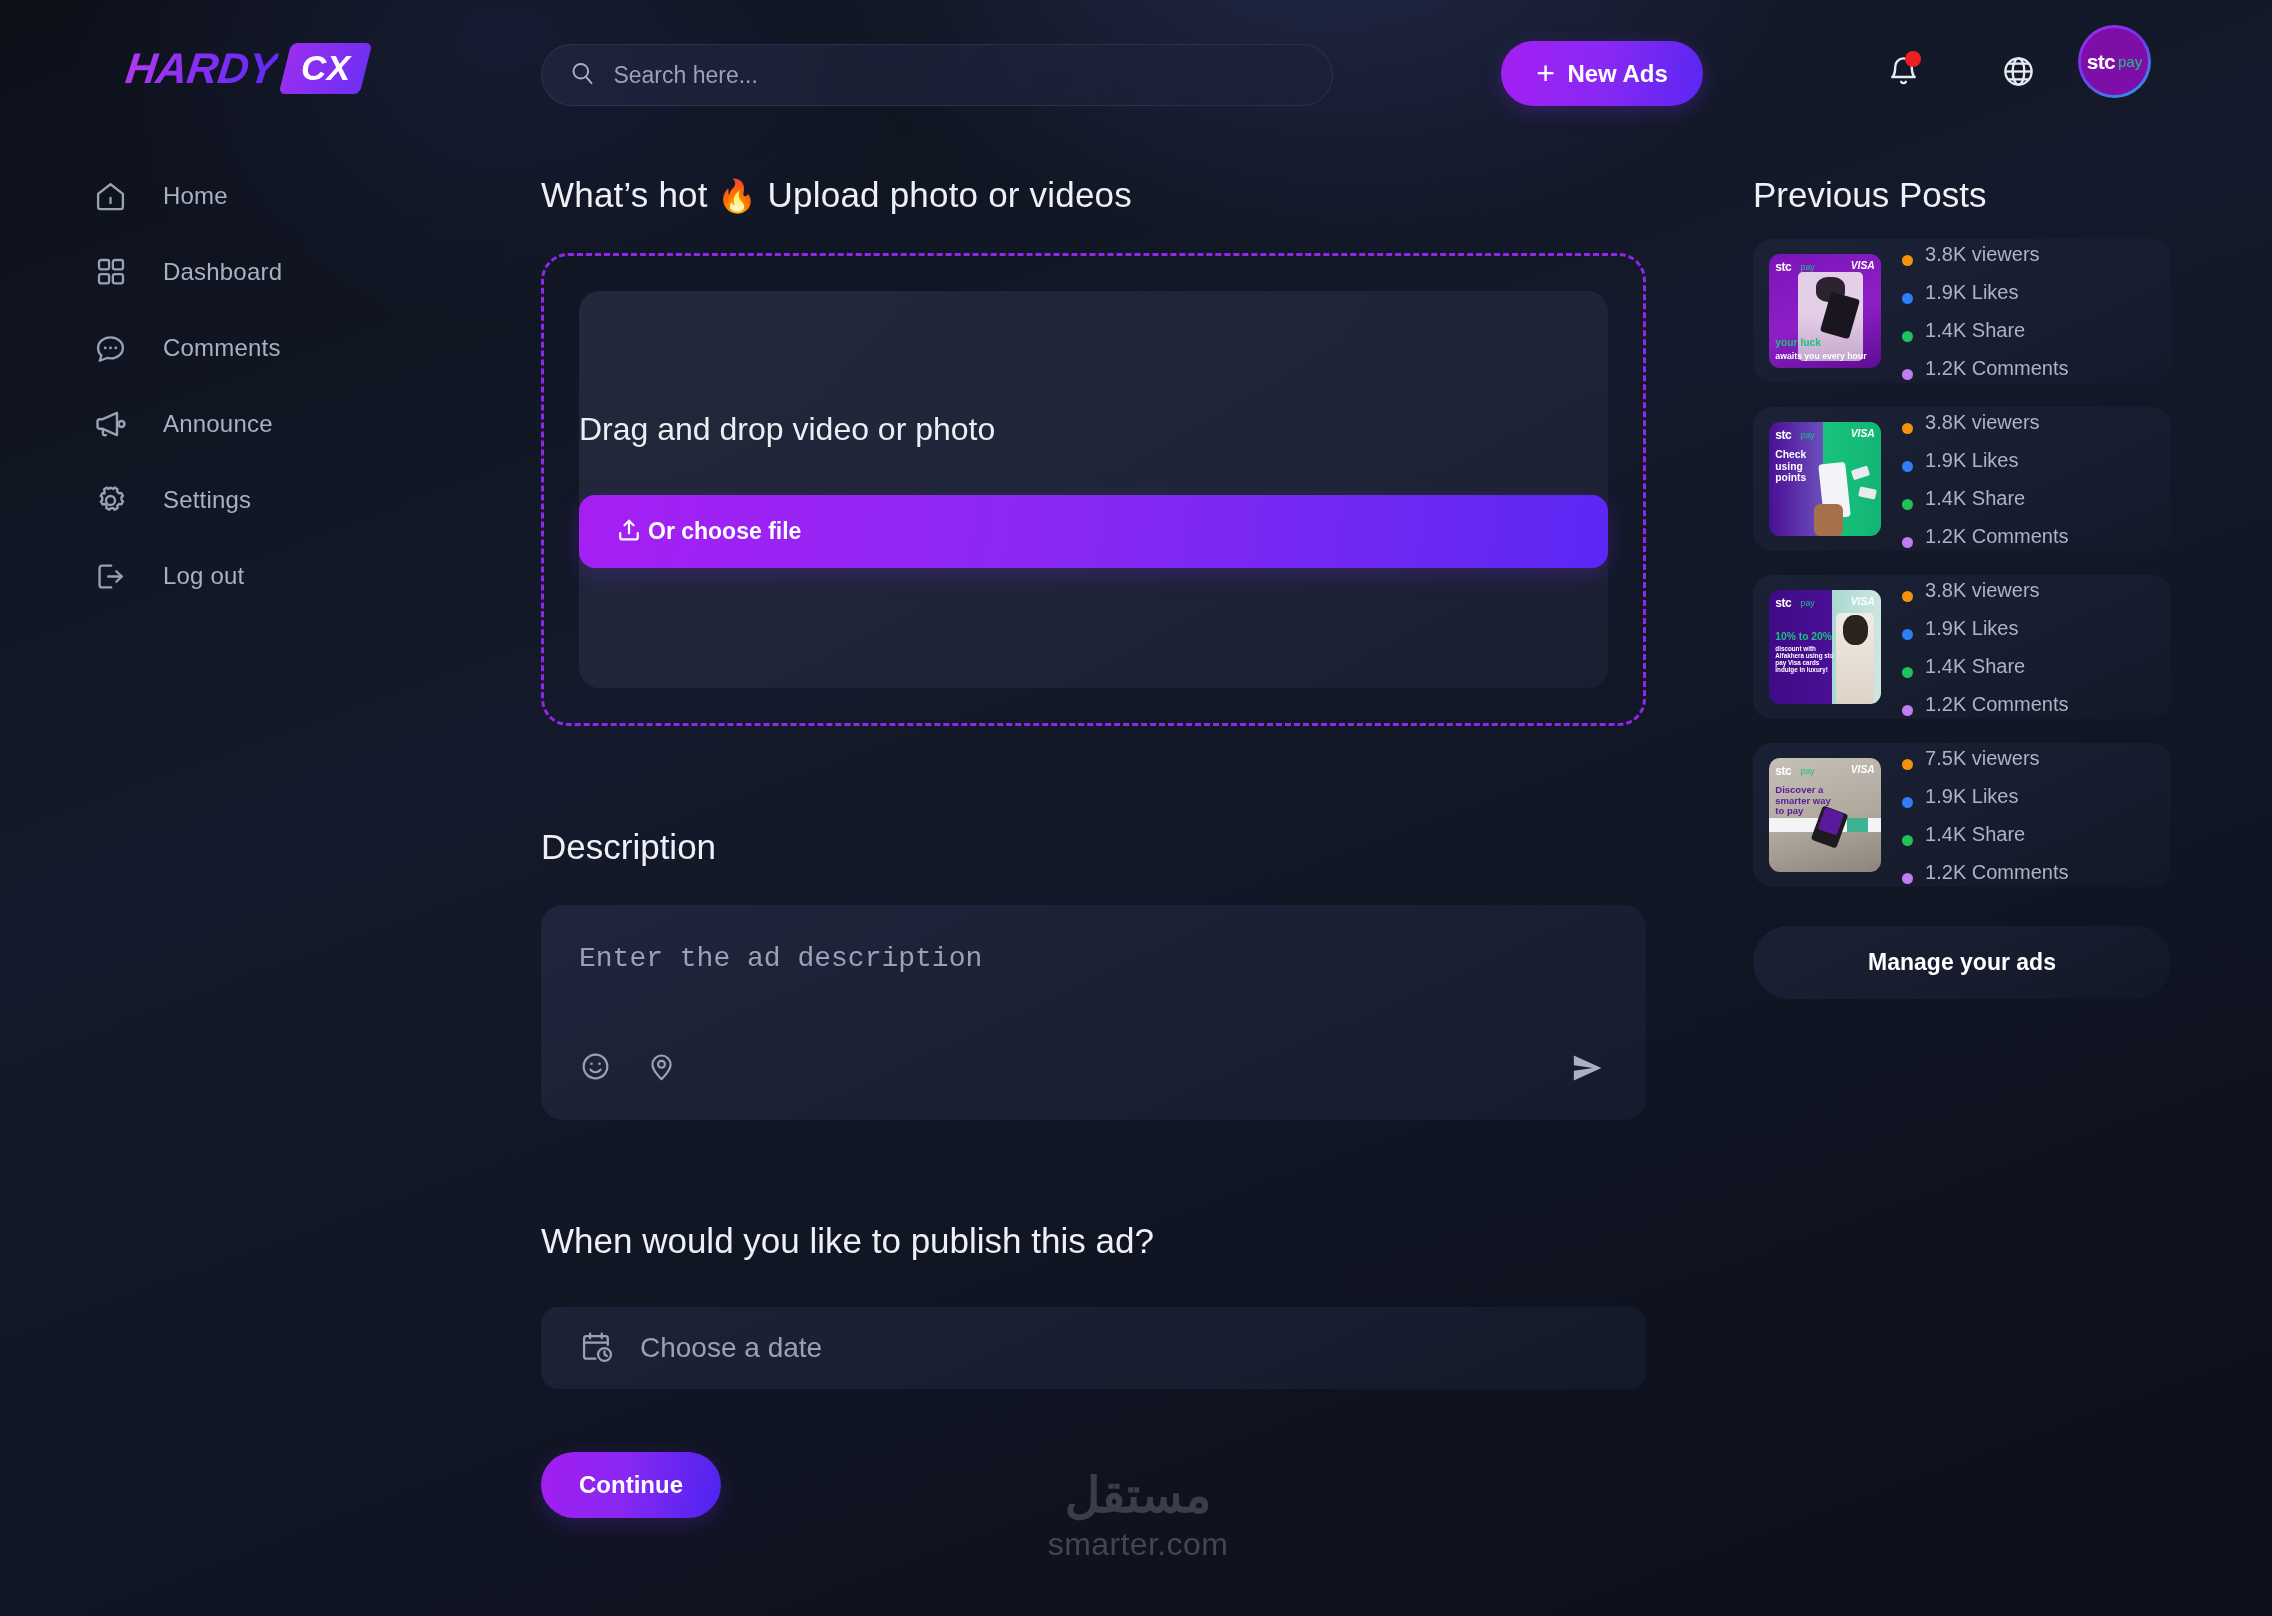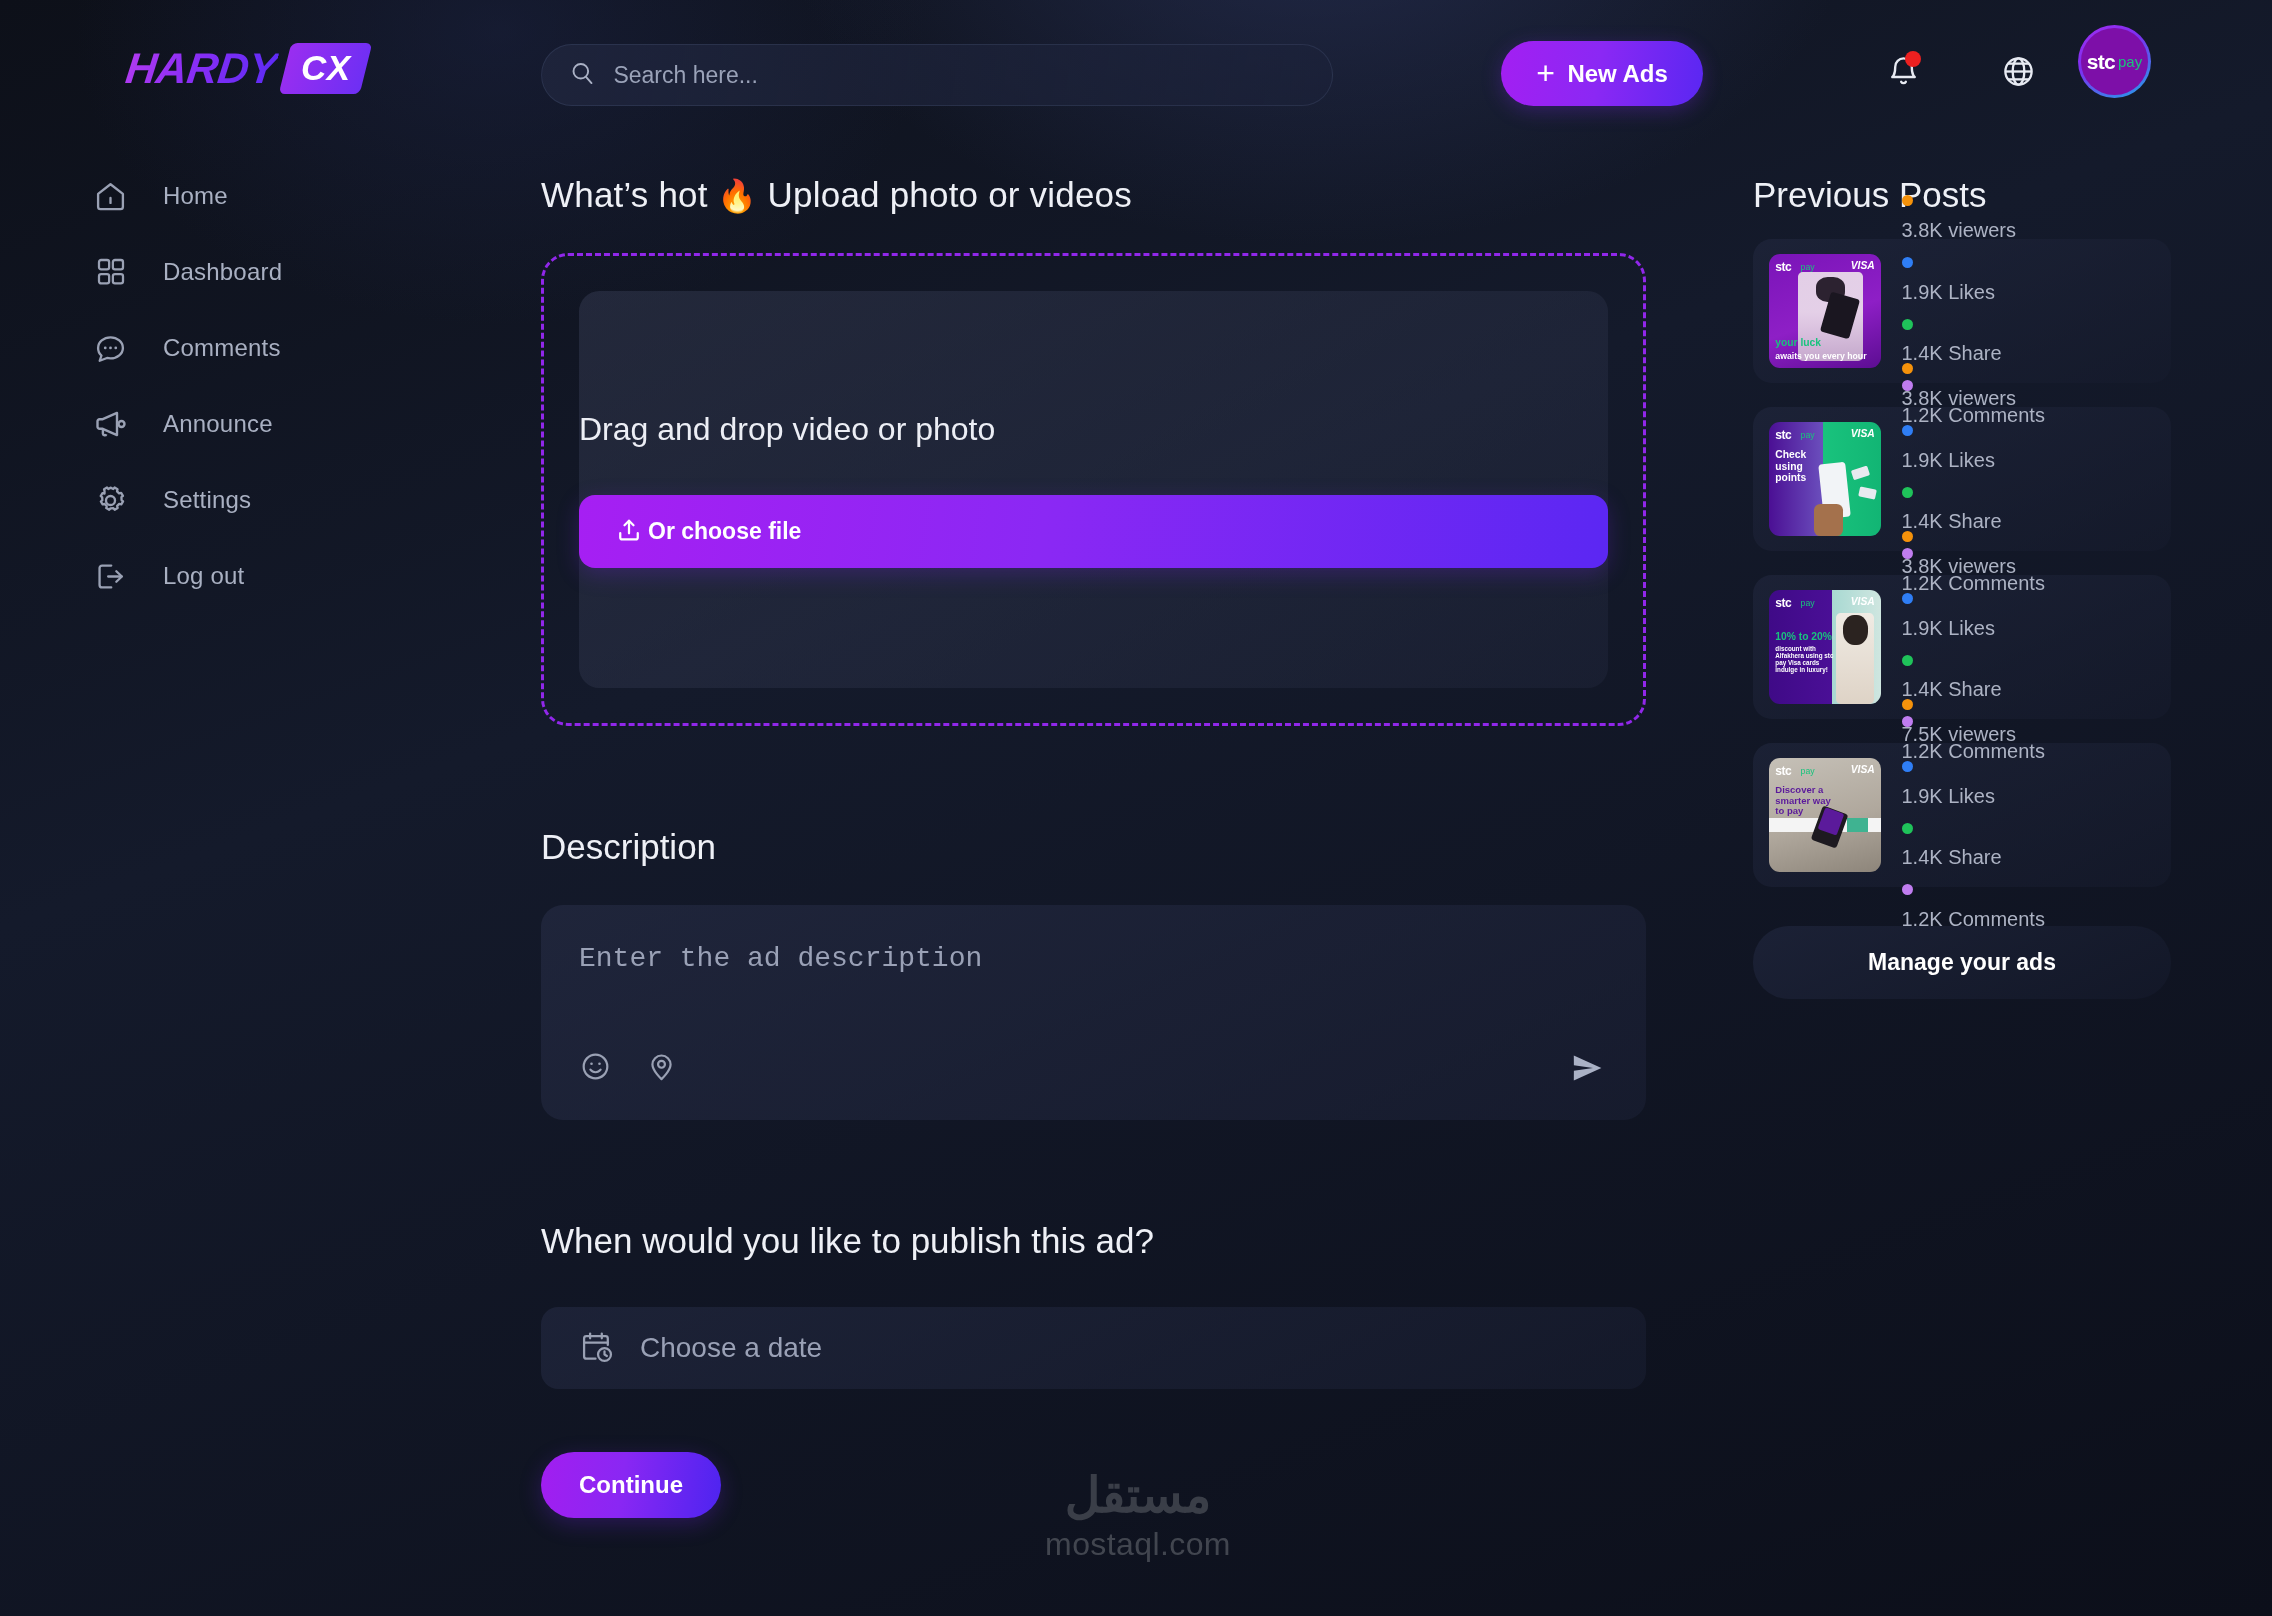--- a/index.html
+++ b/index.html
@@ -205,21 +205,21 @@
   .thumb .tb-visa {
     position: absolute; right: 6.3px; top: 6.3px;
     color: #fff; font-size: 10.3px; font-weight: 700; font-style: italic; z-index: 3;
   }
   .thumb .tb-cap {
     position: absolute; left: 6.3px; z-index: 3;
     line-height: 1.12;
   }
 
   .stats { display: flex; flex-direction: column; gap: 15px; }
-  .stat { display: flex; align-items: flex-start; gap: 12.6px; flex-direction: column; }
+  .stat { display: flex; align-items: flex-end; gap: 12.6px; }
   .dot { width: 11px; height: 11px; border-radius: 50%; flex: none; }
   .stat-lbl { color: #adb3c4; font-size: 20px; font-weight: 400; }
 
   .manage-btn {
     margin-top: 39px;
     width: 418px; height: 73px;
     border-radius: 36px;
     background: linear-gradient(155deg, rgba(30,36,58,0.80) 0%, rgba(20,25,42,0.72) 100%);
     border: none; cursor: pointer;
     color: #fff; font-size: 23px; font-weight: 700;
@@ -558,17 +558,17 @@
           <span class="stat-lbl">1.2K Comments</span>
         </div>
       </div>
     </div>
 
     <button class="manage-btn">Manage your ads</button>
   </div>
 
   <div class="watermark">
     <div class="wm-ar">مستقل</div>
-    <div class="wm-en">mostaql.com</div>
+    <div class="wm-en">smarter.com</div>
   </div>
 
 </div>
 
 
 </body></html>

